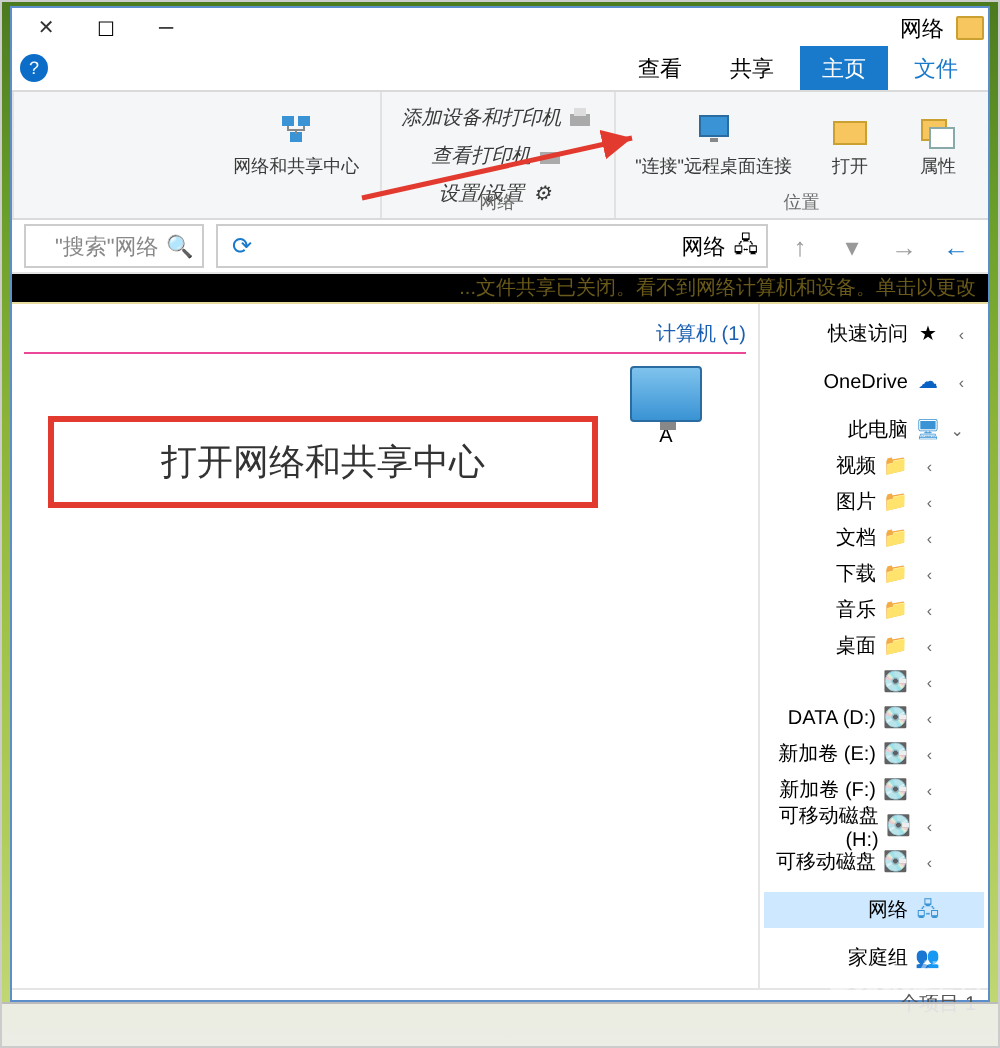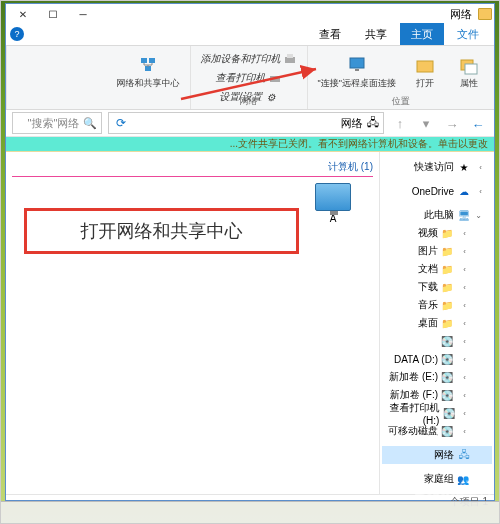--- a/index.html
+++ b/index.html
@@ -237,21 +237,21 @@
   display: flex;
   align-items: center;
   color: #888;
   direction: rtl;
 }
 
 .search-icon { color: #888; margin-left: 4px; }
 
 .notification {
   height: 22px;
-  background: #5eead4;
+  background: #000000;
   color: #6a5a1a;
   font-size: 10px;
   padding: 0 6px;
   display: flex;
   align-items: center;
   border-bottom: 1px solid #e8db9e;
   direction: rtl;
 }
 
 .content {
@@ -592,21 +592,21 @@
             <span>新加卷 (E:)</span>
           </div>
         <div class="tree-item l2">
             <span class="chev">›</span>
             <span class="ti-icon">💽</span>
             <span>新加卷 (F:)</span>
           </div>
         <div class="tree-item l2">
             <span class="chev">›</span>
             <span class="ti-icon">💽</span>
-            <span>查看打印机 (H:)</span>
+            <span>可移动磁盘 (H:)</span>
           </div>
         <div class="tree-item l2">
             <span class="chev">›</span>
             <span class="ti-icon">💽</span>
             <span>可移动磁盘</span>
           </div>
         <div style="height:6px"></div>
         <div class="tree-item l1 selected">
             <span class="chev"></span>
             <span class="ti-icon" style="color:#3a93d4;">🖧</span>

